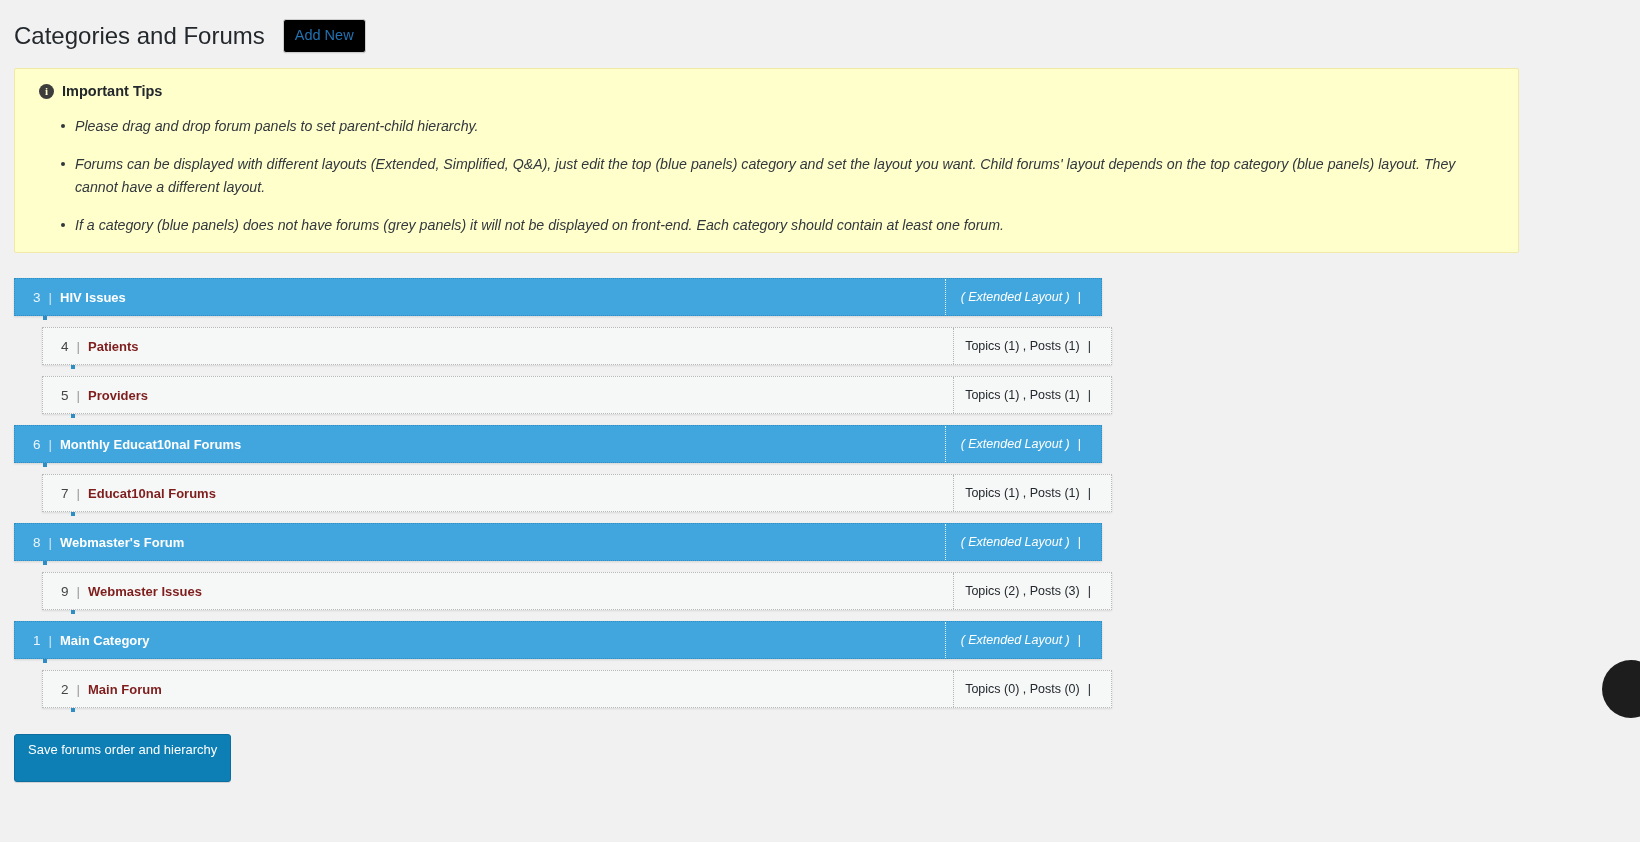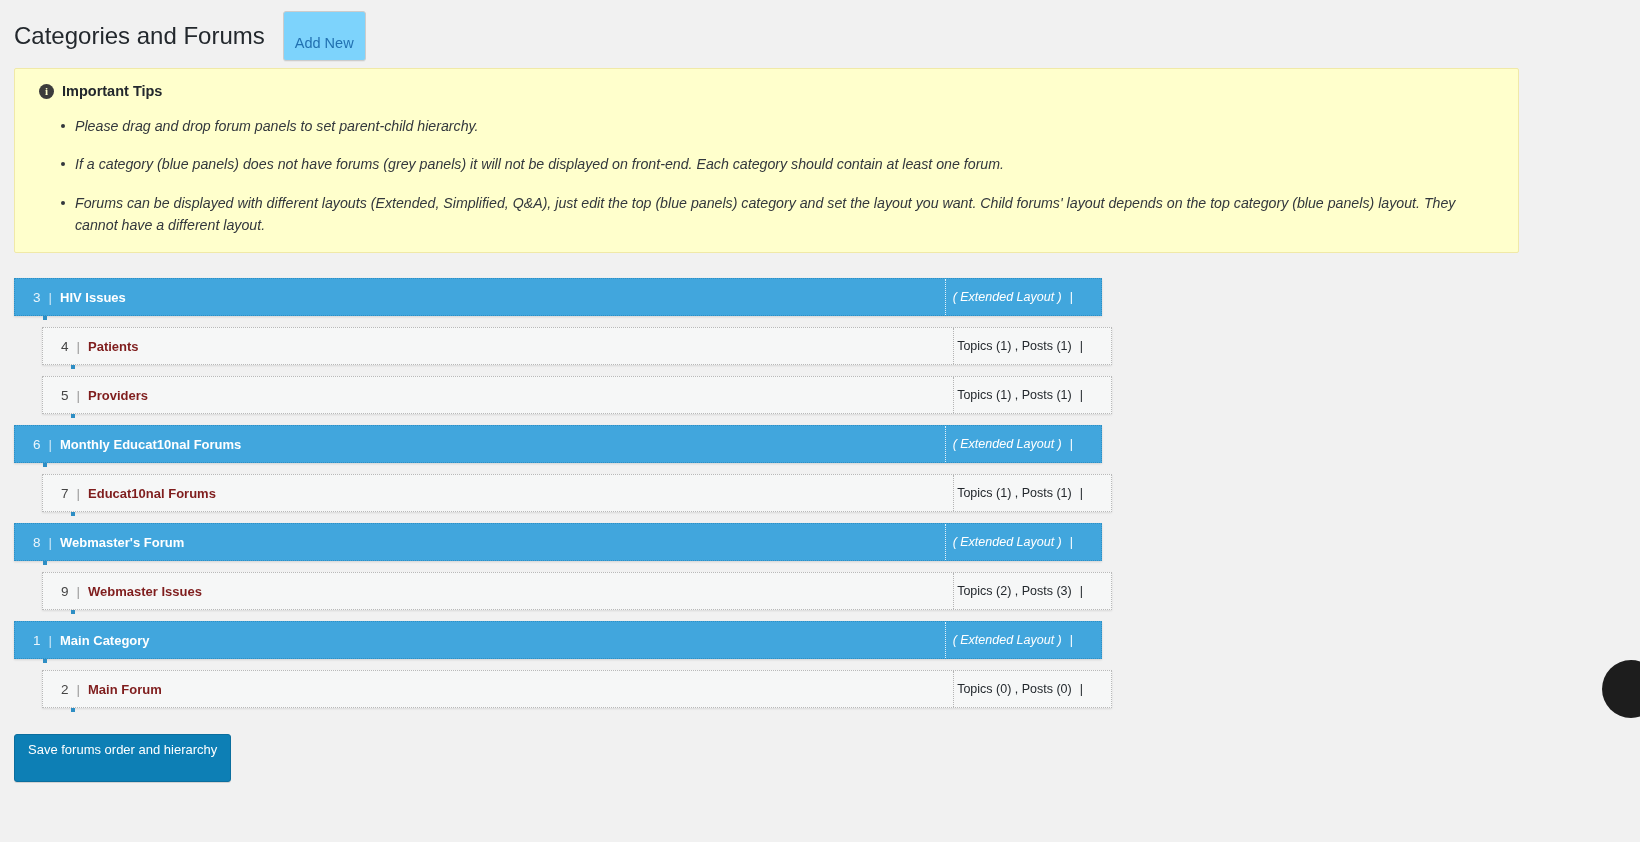--- a/index.html
+++ b/index.html
@@ -24,27 +24,27 @@
   .page-title {
     font-size: 24px;
     font-weight: 400;
     color: #23282d;
     line-height: 1.3;
     margin: 0;
     white-space: nowrap;
   }
   .add-new-btn {
     display: inline-block;
-    background: #7dd3fc;
+    background: #000000;
     border: 1px solid #cccccc;
     border-radius: 3px;
     color: #2271b1;
     font-size: 14.5px;
     line-height: 1;
-    padding: 24px 11px 9px;
+    padding: 8px 11px 9px;
     cursor: pointer;
     box-shadow: 0 1px 0 rgba(0,0,0,0.04);
   }
 
   
   .tips {
     margin: 10px 14px 0 14px;
     width: 1505px;
     background: #ffffcc;
     border: 1px solid #f0e9a8;
@@ -151,21 +151,21 @@
   }
   .panel.cat .panel-title { color: #ffffff; }
   .panel.forum .panel-title { color: #7f1d1d; }
 
   .panel-right {
     display: flex;
     align-items: center;
     justify-content: flex-end;
     flex: 0 0 auto;
     width: 156px;
-    padding-right: 28px;
+    padding-right: 20px;
     border-left: 1px dotted rgba(255,255,255,0.85);
     position: relative;
   }
   .panel.forum .panel-right {
     border-left: 1px dotted #b4b4b4;
     width: 158px;
   }
   .meta-text {
     font-size: 12.5px;
     white-space: nowrap;
@@ -226,22 +226,22 @@
     <span class="add-new-btn">Add New</span>
   </div>
 
   <div class="tips">
     <div class="tips-head">
       <span class="info-icon">i</span>
       <span>Important Tips</span>
     </div>
     <ul>
       <li>Please drag and drop forum panels to set parent-child hierarchy.</li>
+      <li>Forums can be displayed with different layouts (Extended, Simplified, Q&amp;A), just edit the top (blue panels) category and set the layout you want. Child forums' layout depends on the top category (blue panels) layout. They cannot have a different layout.</li>
       <li>If a category (blue panels) does not have forums (grey panels) it will not be displayed on front-end. Each category should contain at least one forum.</li>
-      <li>Forums can be displayed with different layouts (Extended, Simplified, Q&amp;A), just edit the top (blue panels) category and set the layout you want. Child forums' layout depends on the top category (blue panels) layout. They cannot have a different layout.</li>
     </ul>
   </div>
 
   <div class="panel-area">
 
     <div class="panel cat">
       <div class="panel-left">
         <span class="panel-id">3</span>
         <span class="panel-sep">|</span>
         <span class="panel-title">HIV Issues</span>

